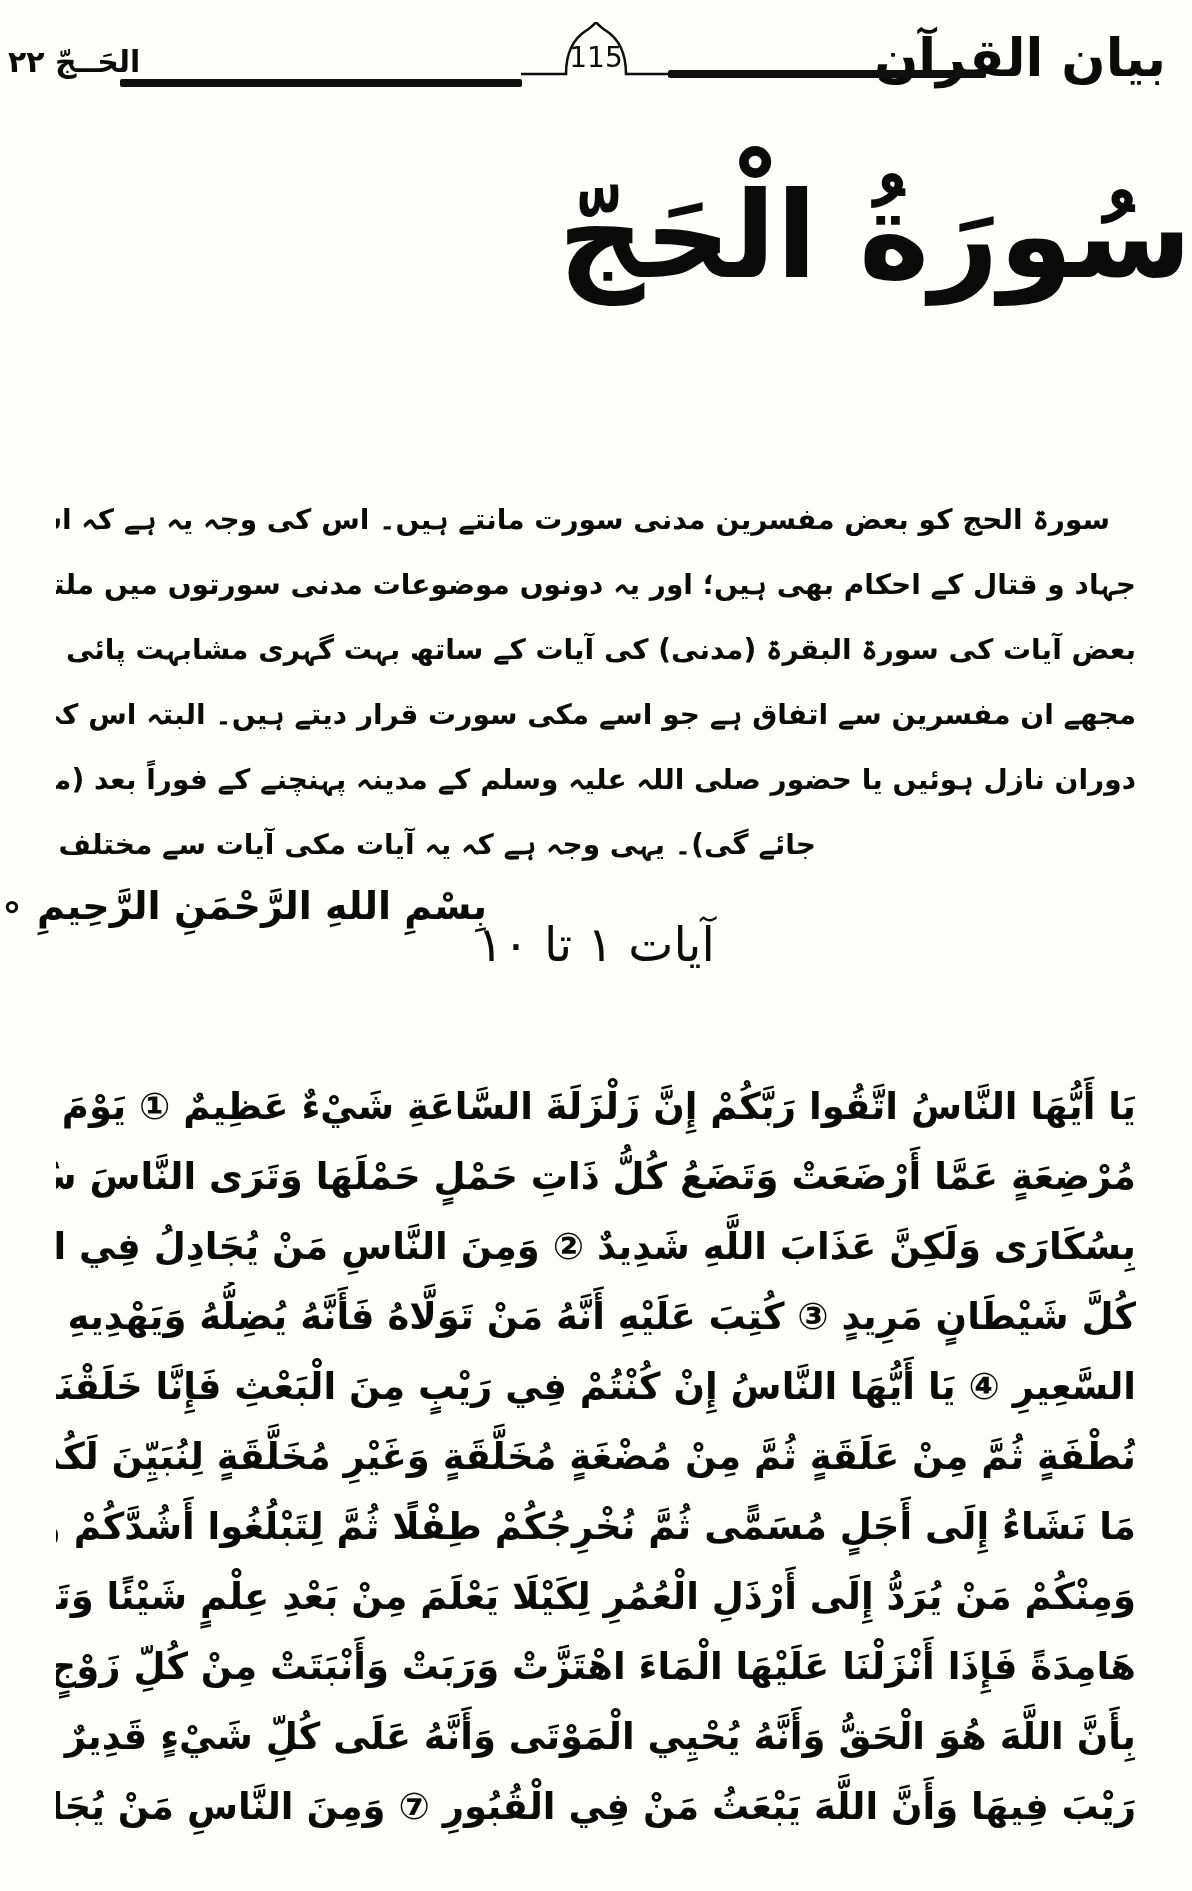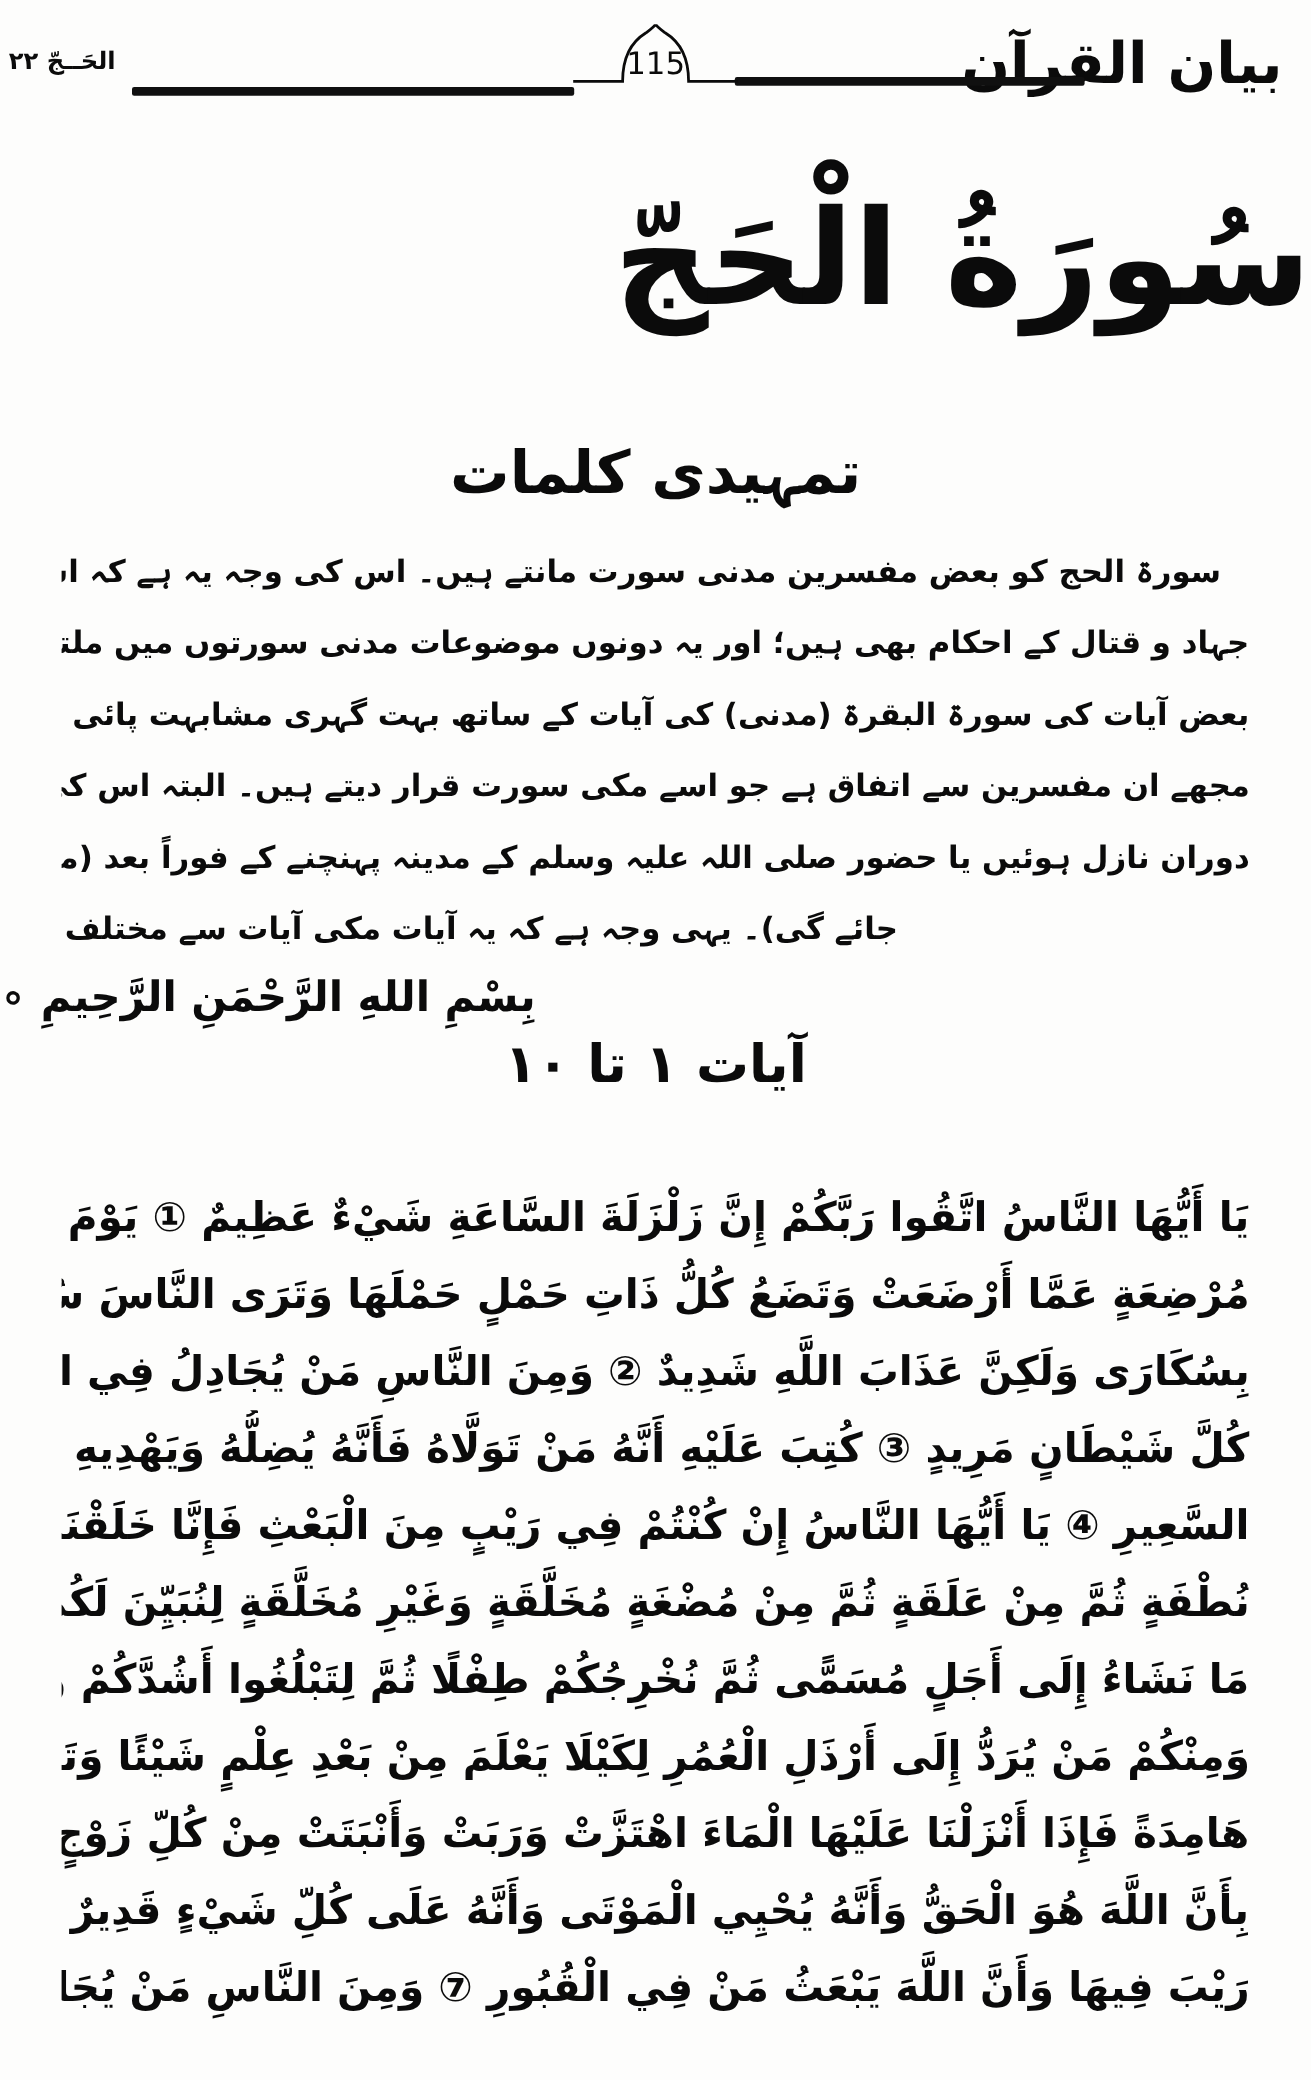--- a/index.html
+++ b/index.html
@@ -14,21 +14,21 @@
   }
   
   .header{position:absolute;top:22px;left:0;right:0;height:90px;}
   .book-title{
     position:absolute;right:26px;top:6px;
     font-size:52px;font-weight:bold;direction:rtl;
     letter-spacing:-1px;
   }
   .surah-label{
     position:absolute;left:8px;top:22px;
-    font-size:22px;font-weight:bold;direction:rtl;white-space:nowrap;
+    font-size:30px;font-weight:bold;direction:rtl;white-space:nowrap;
   }
   .rule{position:absolute;background:#101010;border-radius:2px;}
   .rule-right{left:668px;width:318px;top:48px;height:8px;}
   .rule-left{left:120px;width:402px;top:57px;height:8px;}
   .dome{position:absolute;left:521px;top:0;}
   .dome text{font-family:"DejaVu Sans", sans-serif;font-size:28px;fill:#0b0b0b;}
   
   .surah-title{
     position:absolute;top:140px;left:0;right:0;
     font-size:120px;font-weight:bold;
@@ -49,22 +49,22 @@
     white-space:nowrap;overflow:hidden;
   }
   .intro .line.first{padding-right:26px;}
   .intro .line.last{text-align-last:right;padding-right:320px;}
   
   .bismillah{
     position:absolute;top:884px;left:0;right:0;
     text-align:left;font-size:38px;font-weight:bold;direction:rtl;
   }
   .verses-heading{
-    position:absolute;top:940px;left:0;right:0;
-    text-align:center;font-size:48px;font-weight:bold;direction:rtl;
+    position:absolute;top:916px;left:0;right:0;
+    text-align:center;font-size:48px;font-weight:normal;direction:rtl;
   }
   
   .quran{
     position:absolute;top:1072px;left:56px;right:56px;
     direction:rtl;font-size:37px;font-weight:bold;
   }
   .quran .line{
     height:70px;line-height:70px;
     text-align:justify;text-align-last:justify;
     white-space:nowrap;overflow:hidden;
@@ -80,21 +80,20 @@
     <div class="rule rule-right"></div>
     <svg class="dome" width="150" height="80" viewBox="0 0 150 80">
       <path d="M0 52 H45 C45 30 53 16 66 8 C70 5 73 3 75 0 C77 3 80 5 84 8 C97 16 105 30 105 52 H150" fill="none" stroke="#0b0b0b" stroke-width="2.5"></path>
       <text x="75" y="45" text-anchor="middle">115</text>
     </svg>
     <div class="rule rule-left"></div>
     <div class="surah-label">الحَــجّ ۲۲</div>
   </div>
 
   <div class="surah-title">سُورَةُ الْحَجّ</div>
-  <div class="surah-subtitle">تمہیدی کلمات</div>
 
   <div class="intro">
     <div class="line first">سورۃ الحج کو بعض مفسرین مدنی سورت مانتے ہیں۔ اس کی وجہ یہ ہے کہ اس میں منافقین کا ذکر بھی ہے اور</div>
     <div class="line">جہاد و قتال کے احکام بھی ہیں؛ اور یہ دونوں موضوعات مدنی سورتوں میں ملتے ہیں۔ اس کے علاوہ اس سورت کی</div>
     <div class="line">بعض آیات کی سورۃ البقرۃ (مدنی) کی آیات کے ساتھ بہت گہری مشابہت پائی جاتی ہے۔ لیکن اس ضمن میں</div>
     <div class="line">مجھے ان مفسرین سے اتفاق ہے جو اسے مکی سورت قرار دیتے ہیں۔ البتہ اس کی کچھ آیات یا تو سفرِ ہجرت کے</div>
     <div class="line">دوران نازل ہوئیں یا حضور صلی اللہ علیہ وسلم کے مدینہ پہنچنے کے فوراً بعد (مطالعہ کے دوران متعلقہ آیات کی نشان دہی کی</div>
     <div class="line last">جائے گی)۔ یہی وجہ ہے کہ یہ آیات مکی آیات سے مختلف نظر آتی ہیں۔</div>
   </div>
 

